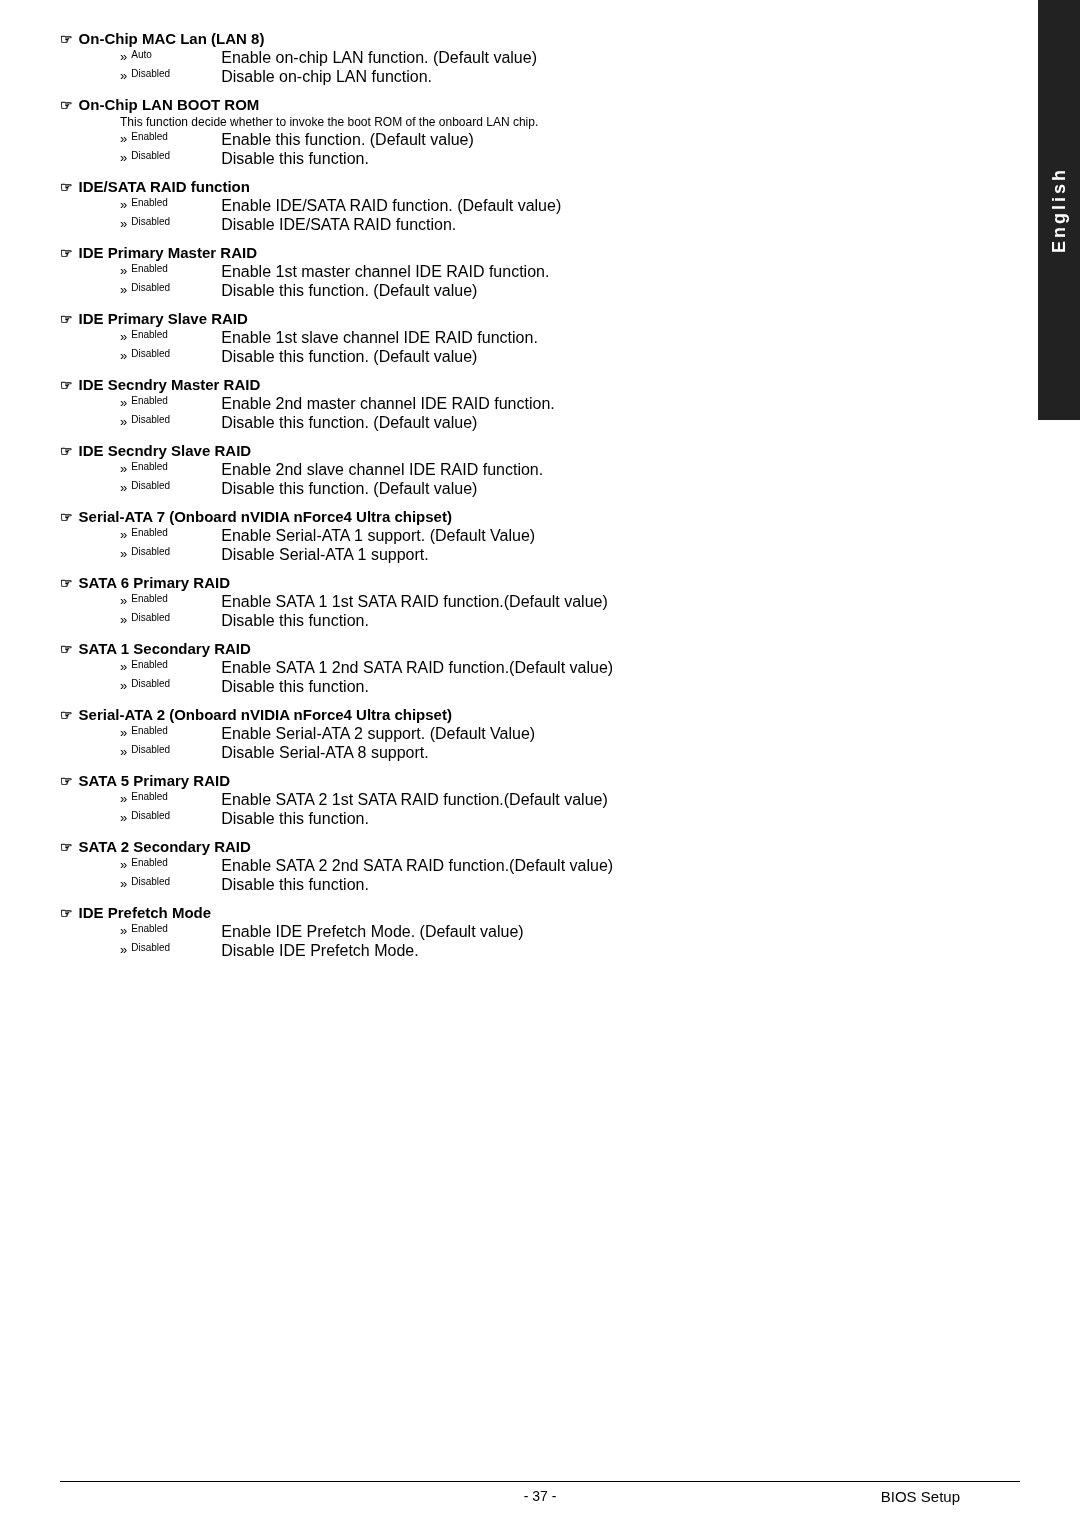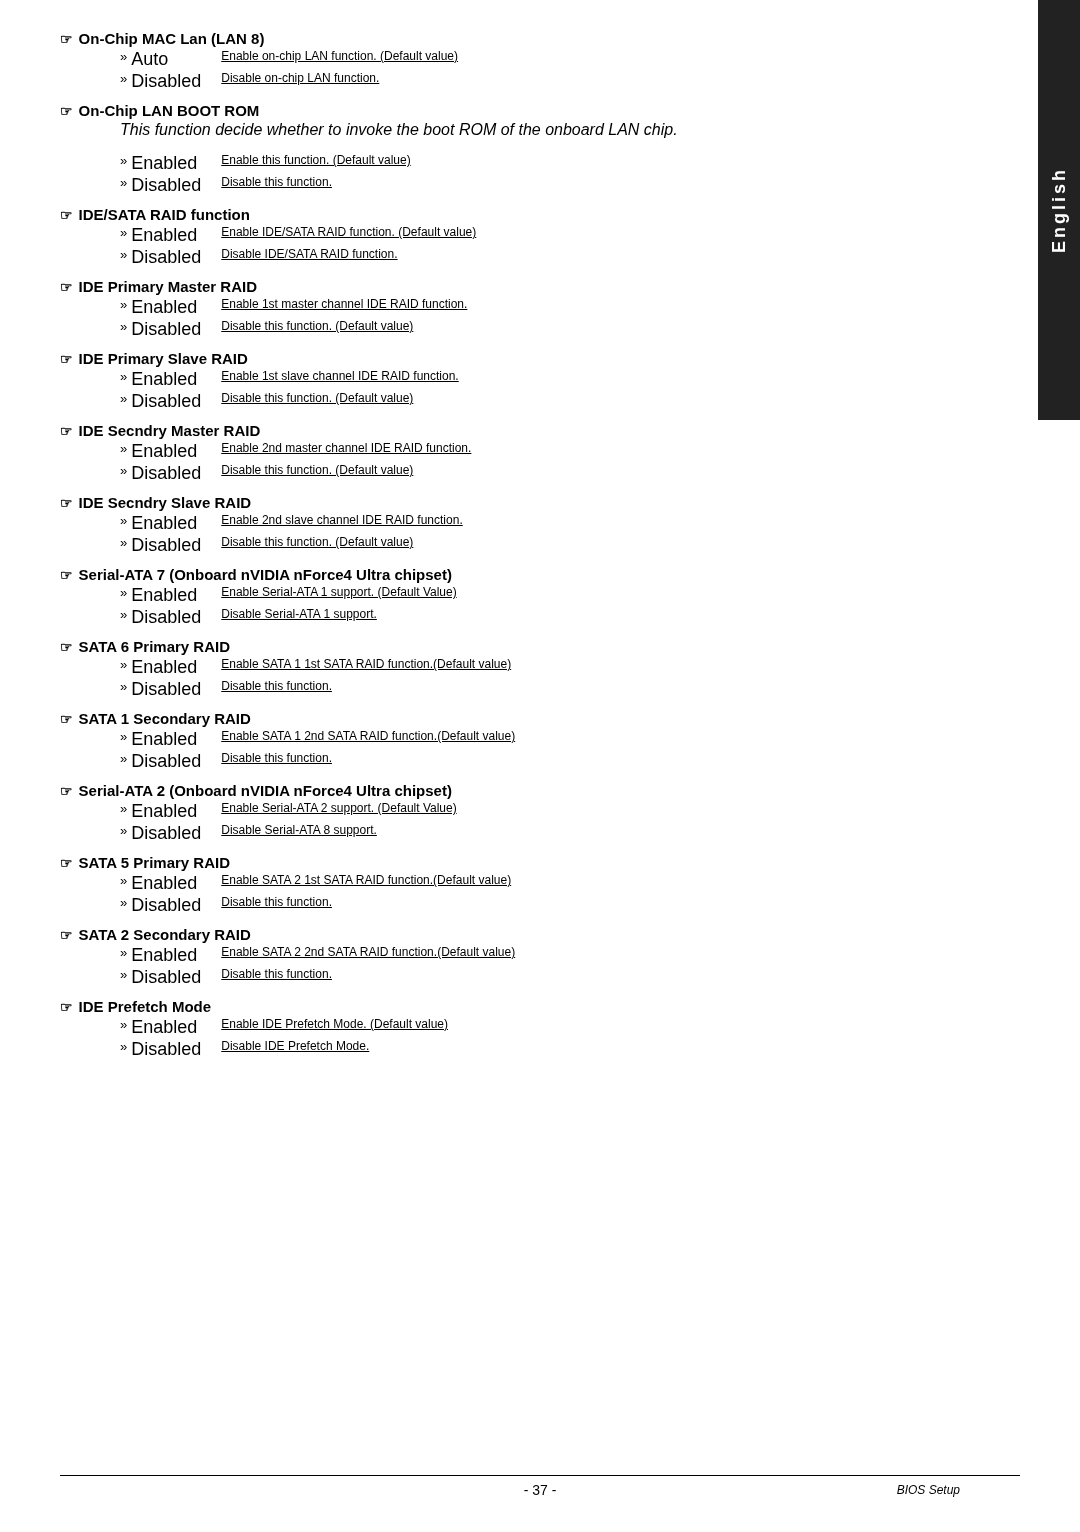--- a/index.html
+++ b/index.html
@@ -62,54 +62,51 @@
       margin-bottom: 1px;
       font-size: 14px;
     }
     .option-row .bullet {
       margin-right: 4px;
       font-size: 13px;
     }
     .option-label {
       width: 90px;
       min-width: 90px;
-      font-size: 18px;
+      font-size: 10px;
     }
     .option-desc {
-      font-size: 12px;
-      text-decoration: underline;
+      font-size: 16px;
     }
     .section-note {
       margin-left: 60px;
-      font-size: 16px;
-      margin-bottom: 14px;
-      font-style: italic;
+      font-size: 12px;
+      margin-bottom: 2px;
     }
     .footer {
       position: absolute;
       bottom: 20px;
       left: 0;
       right: 0;
       display: flex;
       justify-content: center;
       align-items: center;
       font-size: 14px;
       border-top: 1px solid #000;
       padding-top: 6px;
-      margin: 14px 60px;
+      margin: 8px 60px;
     }
     .footer-page {
       flex: 1;
       text-align: center;
     }
     .footer-label {
       position: absolute;
       right: 60px;
-      font-size: 12px;
-      font-style: italic;
+      font-size: 15px;
     }
   </style>
 </head>
 <body>
 
 <div class="page-container">
 
   <div class="sidebar-english">
     <span>English</span>
   </div>

